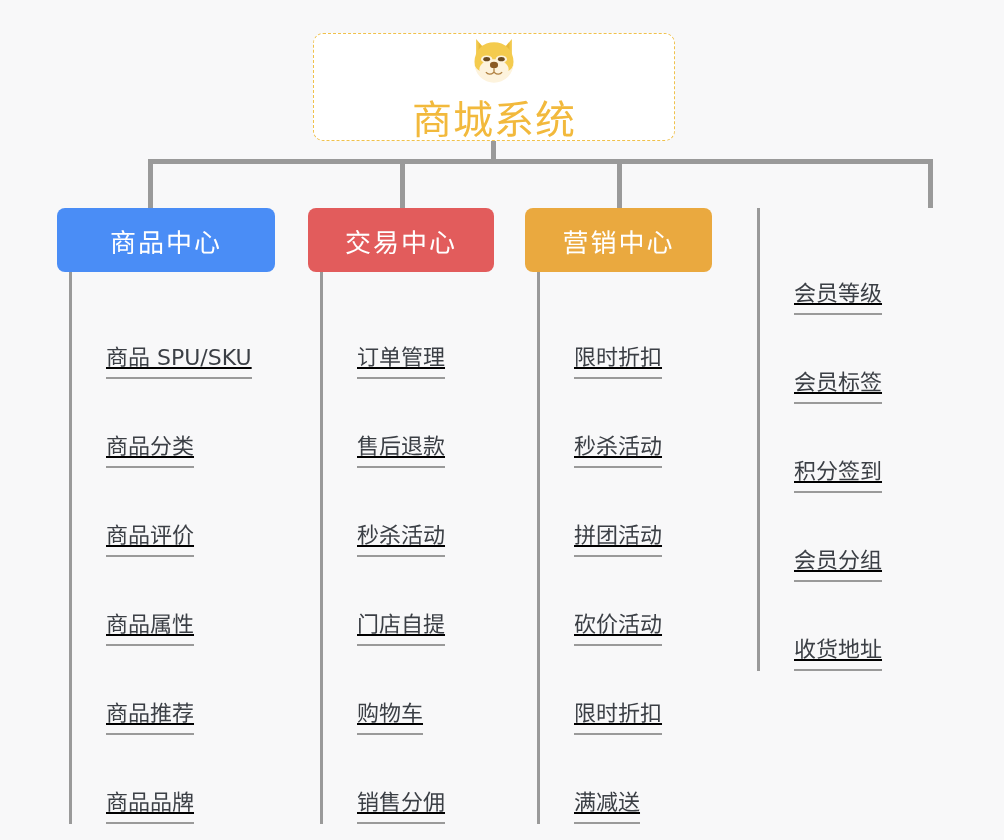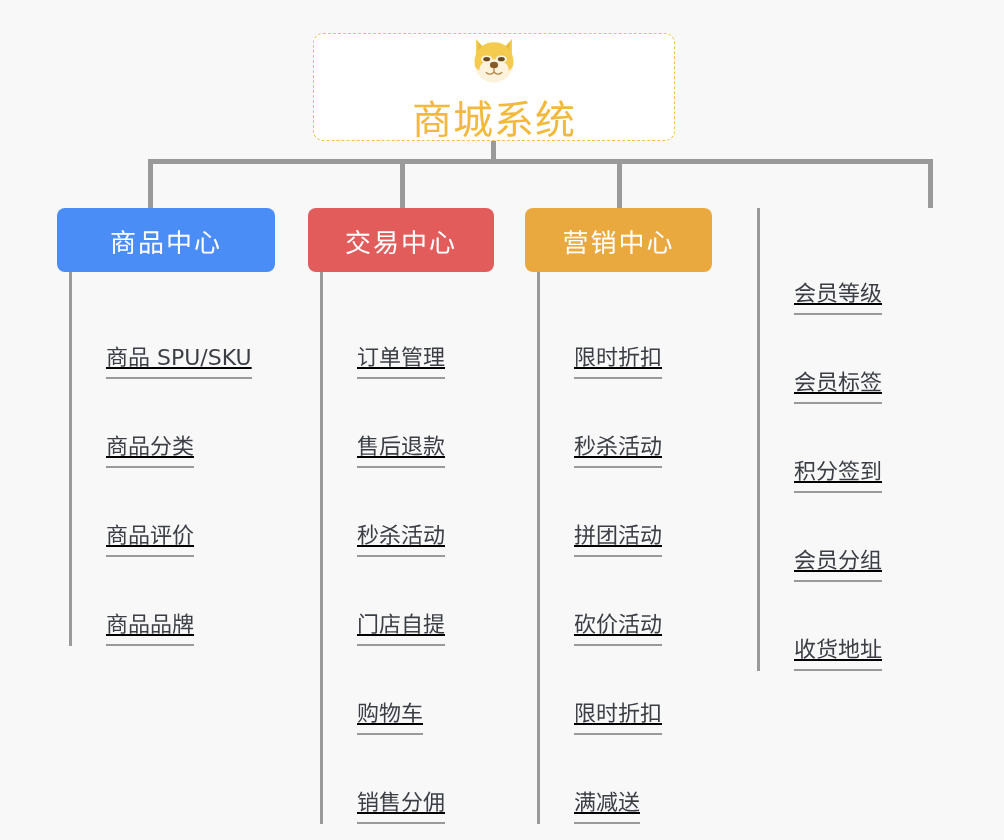--- a/index.html
+++ b/index.html
@@ -175,20 +175,26 @@
       <div class="leaf-item">
           <span class="leaf-text">商品 SPU/SKU</span>
         </div>
       <div class="leaf-item">
           <span class="leaf-text">商品分类</span>
         </div>
       <div class="leaf-item">
           <span class="leaf-text">商品评价</span>
         </div>
       <div class="leaf-item">
+          <span class="leaf-text">商品属性</span>
+        </div>
+      <div class="leaf-item">
+          <span class="leaf-text">商品推荐</span>
+        </div>
+      <div class="leaf-item">
           <span class="leaf-text">商品品牌</span>
         </div>
     </div>
   </div>
 
   <div class="column col-2">
     <div class="cat-header" style="background: rgb(226, 92, 92);">
       <span>交易中心</span>
     </div>
     <div class="leaf-list">

